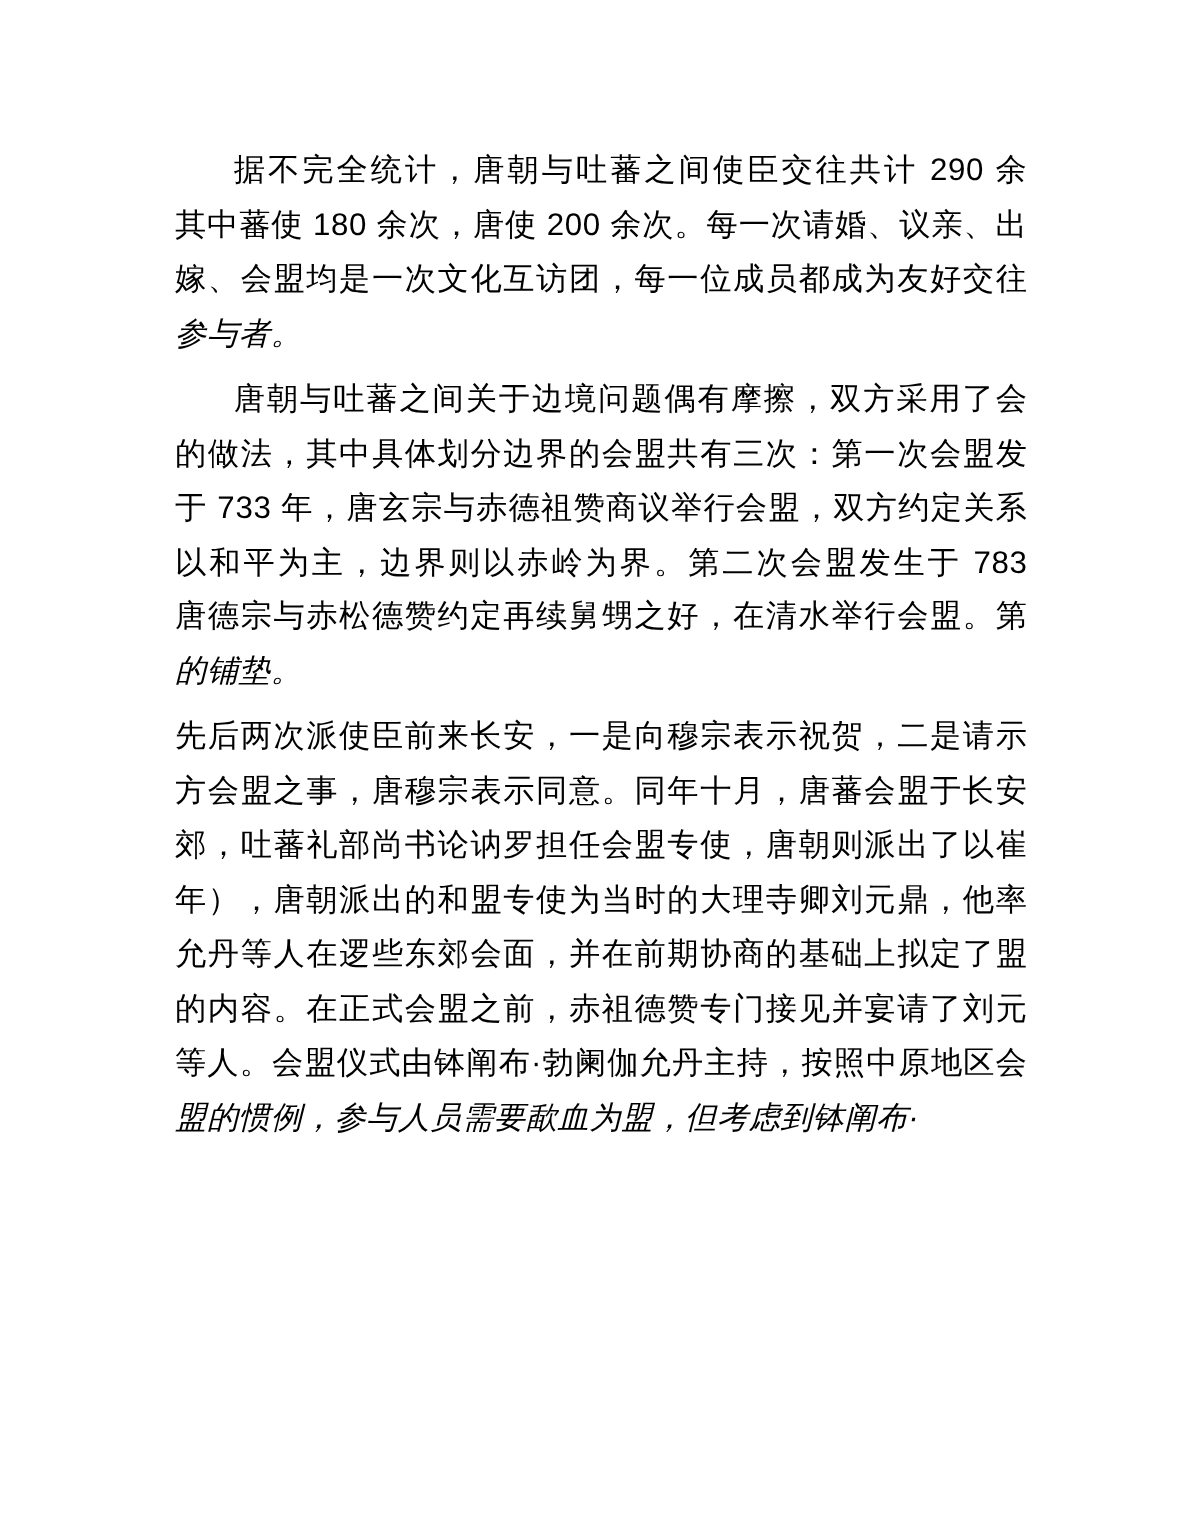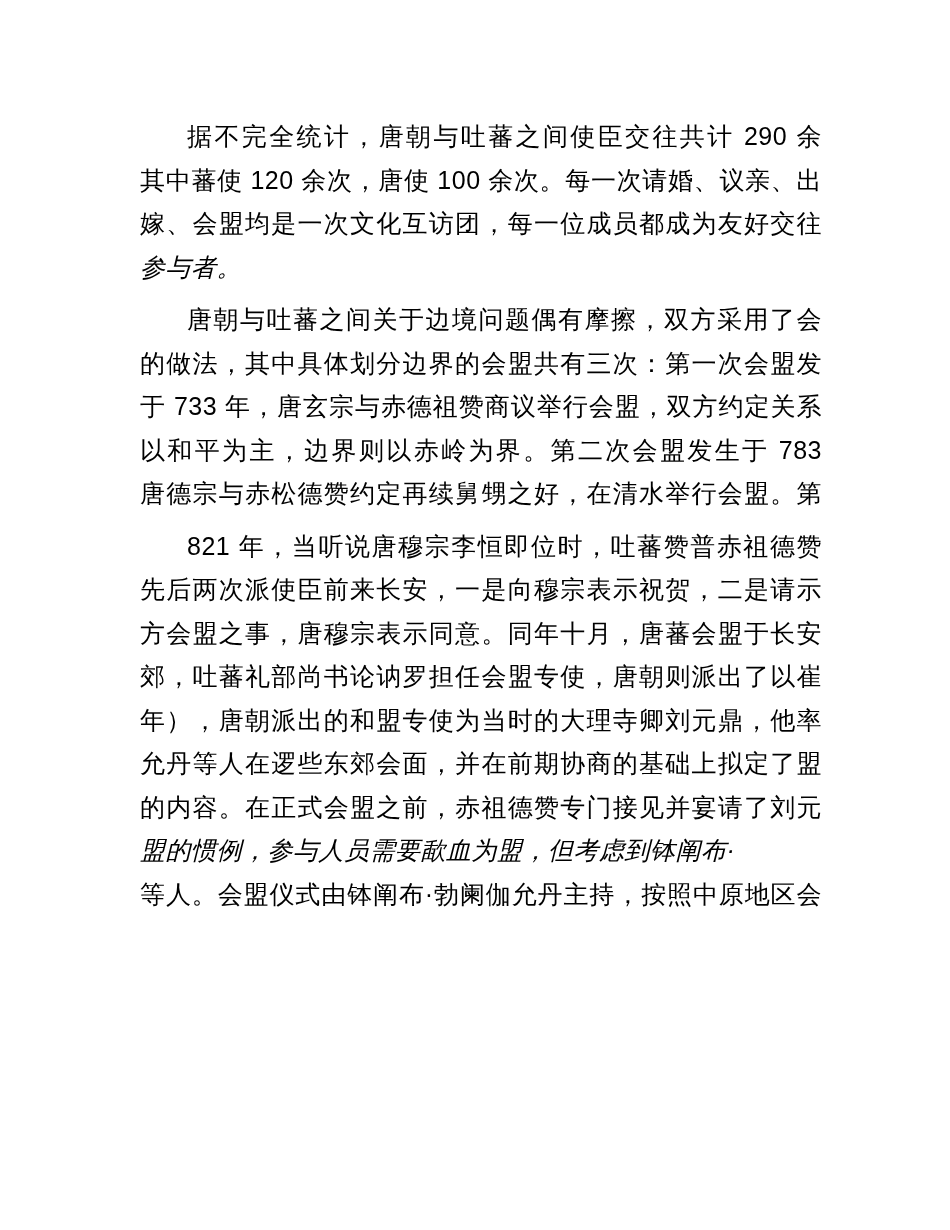--- a/index.html
+++ b/index.html
@@ -49,36 +49,36 @@
     font-style: italic;
   }
 </style>
 </head>
 <body style="background: rgb(255, 255, 255); color: rgb(0, 0, 0);">
 
 <div class="page">
   <div class="doc">
       <div class="para">
         <div class="line first">据不完全统计，唐朝与吐蕃之间使臣交往共计 290 余次，</div>
-        <div class="line">其中蕃使 120 余次，唐使 100 余次。每一次请婚、议亲、出</div>
+        <div class="line">其中蕃使 180 余次，唐使 200 余次。每一次请婚、议亲、出</div>
         <div class="line">嫁、会盟均是一次文化互访团，每一位成员都成为友好交往的</div>
         <div class="line last">参与者。</div>
       </div>
       <div class="para">
         <div class="line first">唐朝与吐蕃之间关于边境问题偶有摩擦，双方采用了会盟</div>
         <div class="line">的做法，其中具体划分边界的会盟共有三次：第一次会盟发生</div>
         <div class="line">于 733 年，唐玄宗与赤德祖赞商议举行会盟，双方约定关系</div>
         <div class="line">以和平为主，边界则以赤岭为界。第二次会盟发生于 783 年，</div>
         <div class="line">唐德宗与赤松德赞约定再续舅甥之好，在清水举行会盟。第三</div>
+        <div class="line last">的铺垫。</div>
       </div>
       <div class="para">
-        <div class="line first">821 年，当听说唐穆宗李恒即位时，吐蕃赞普赤祖德赞</div>
         <div class="line">先后两次派使臣前来长安，一是向穆宗表示祝贺，二是请示双</div>
         <div class="line">方会盟之事，唐穆宗表示同意。同年十月，唐蕃会盟于长安西</div>
         <div class="line">郊，吐蕃礼部尚书论讷罗担任会盟专使，唐朝则派出了以崔植</div>
         <div class="line">年），唐朝派出的和盟专使为当时的大理寺卿刘元鼎，他率领</div>
         <div class="line">允丹等人在逻些东郊会面，并在前期协商的基础上拟定了盟文</div>
         <div class="line">的内容。在正式会盟之前，赤祖德赞专门接见并宴请了刘元鼎</div>
+        <div class="line">等人。会盟仪式由钵阐布·勃阑伽允丹主持，按照中原地区会</div>
         <div class="line last">盟的惯例，参与人员需要歃血为盟，但考虑到钵阐布·</div>
-        <div class="line">等人。会盟仪式由钵阐布·勃阑伽允丹主持，按照中原地区会</div>
       </div>
     </div>
 </div>
 
 </body></html>

